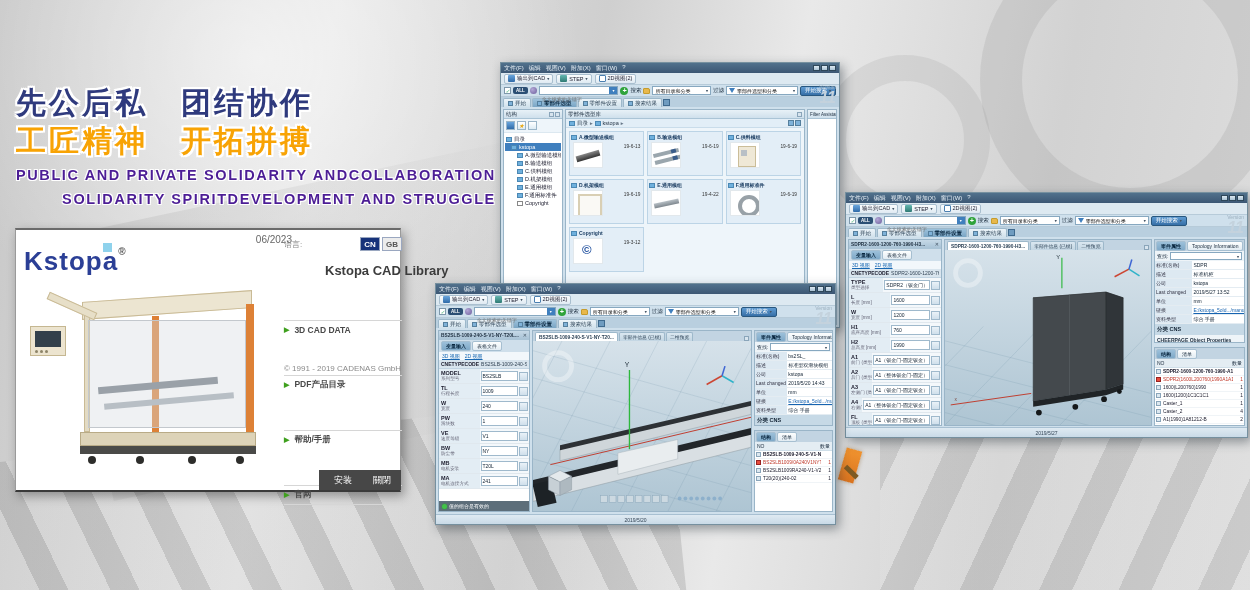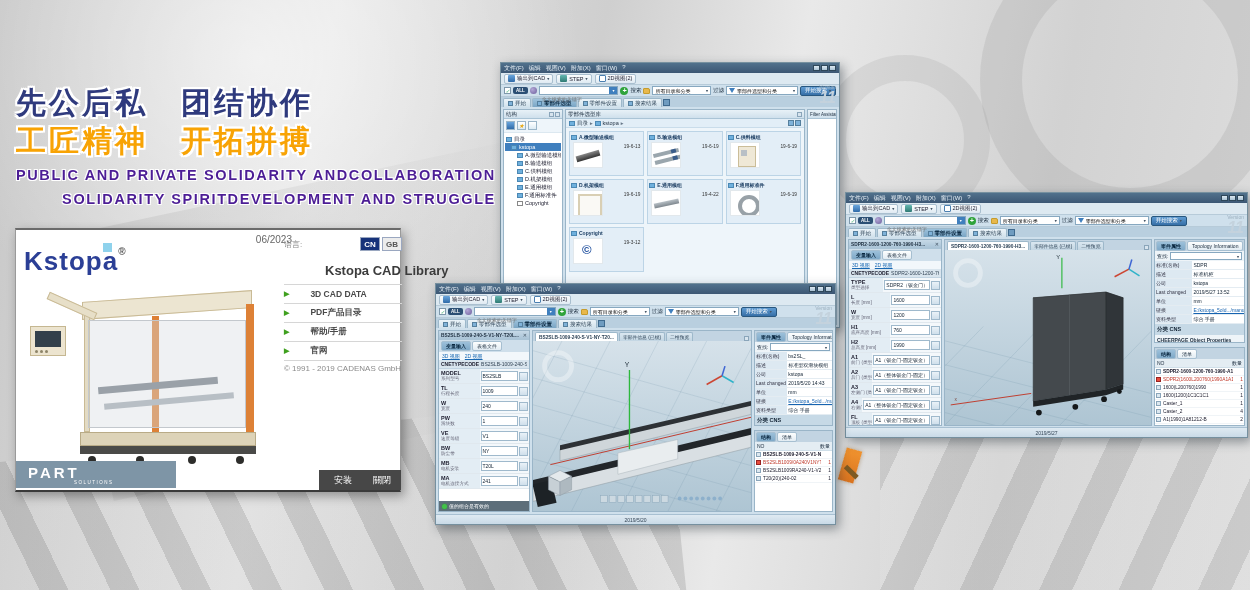--- a/index.html
+++ b/index.html
@@ -32,21 +32,21 @@
 .kstopa .flag{position:absolute;right:15px;top:-3px;width:9px;height:9px;background:#8fd2ec;}
 .kstopa .reg{font-size:10px;vertical-align:top;color:#555;}
 .dlg-right{left:268px;top:0;width:118px;height:100%;}
 .lang-row{position:absolute;left:0;top:7px;width:100%;display:flex;align-items:center;}
 .lang-label{font-size:8px;color:#888;}
 .lang-btn{width:20px;height:14px;font-size:8px;font-weight:bold;display:flex;align-items:center;justify-content:center;border:1px solid #9aa7c0;}
 .lang-cn{margin-left:auto;background:#17337a;color:#fff;}
 .lang-gb{margin-left:2px;background:#ececec;color:#555;}
 .dlg-title{position:absolute;left:0;top:33px;font-size:13px;font-weight:bold;color:#3c3c3c;white-space:nowrap;margin-left:41px;}
 .dlg-menu{position:absolute;left:0;top:54px;width:118px;border-bottom:1px solid #d6d6d6;}
-.dmi{height:19px;display:flex;align-items:center;gap:21px;border-top:1px solid #d6d6d6;font-size:8.5px;font-weight:bold;color:#4a4a4a;cursor:pointer;}
+.dmi{height:19px;display:flex;align-items:center;gap:5px;border-top:1px solid #d6d6d6;font-size:8.5px;font-weight:bold;color:#4a4a4a;cursor:pointer;margin-top:36px;}
 .dmi .arr{color:#3fa01e;font-size:7px;}
 .dlg-copy{position:absolute;left:0;top:134px;font-size:8px;color:#8a8a8a;white-space:nowrap;}
 .brand{left:0;bottom:2px;width:160px;height:27px;background:#7e95a6;}
 .brand .p1{position:absolute;left:12px;top:3px;font-size:15px;font-weight:bold;letter-spacing:3px;color:#fff;}
 .brand .p2{position:absolute;left:58px;top:19px;font-size:4.5px;letter-spacing:1.5px;color:#fff;}
 .dlg-btn{position:absolute;top:240px;height:20px;background:#474747;color:#fff;font-size:9px;display:flex;align-items:center;justify-content:center;cursor:pointer;}
 .btn-install{left:303px;width:48px;}
 .btn-close{left:347px;width:38px;}
 
 .machine{left:48px;top:56px;width:210px;height:178px;}
@@ -274,24 +274,20 @@
             <span>帮助/手册</span>
           </div>
           <div class="dmi">
             <span class="arr">▶</span>
             <span>官网</span>
           </div>
         </div>
       <div class="dlg-copy">© 1991 - 2019 CADENAS GmbH</div>
     </div>
 
-    <div class="abs brand">
-      <span class="p1">PART</span>
-      <span class="p2">SOLUTIONS</span>
-    </div>
     <div class="dlg-btn btn-install">安装</div>
     <div class="dlg-btn btn-close">關閉</div>
   </div>
 
   <div class="win w1">
     <div class="titlebar">
       <span style="display:flex;gap:5px;">
           <span class="mi">文件(F)</span>
           <span class="mi">编辑</span>
           <span class="mi">视图(V)</span>

